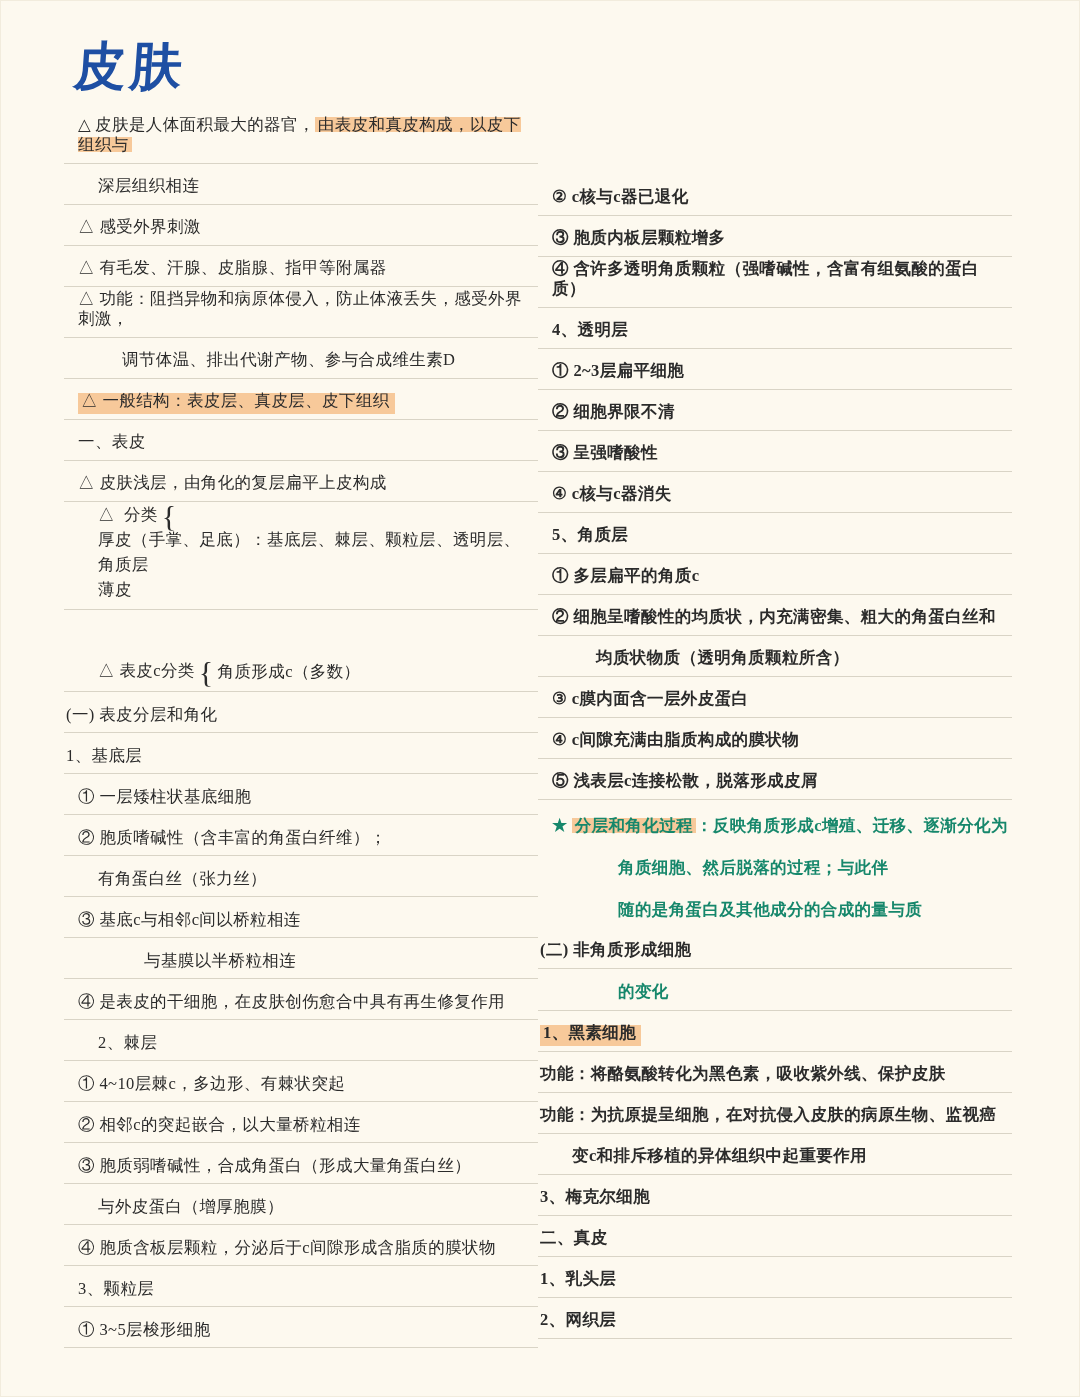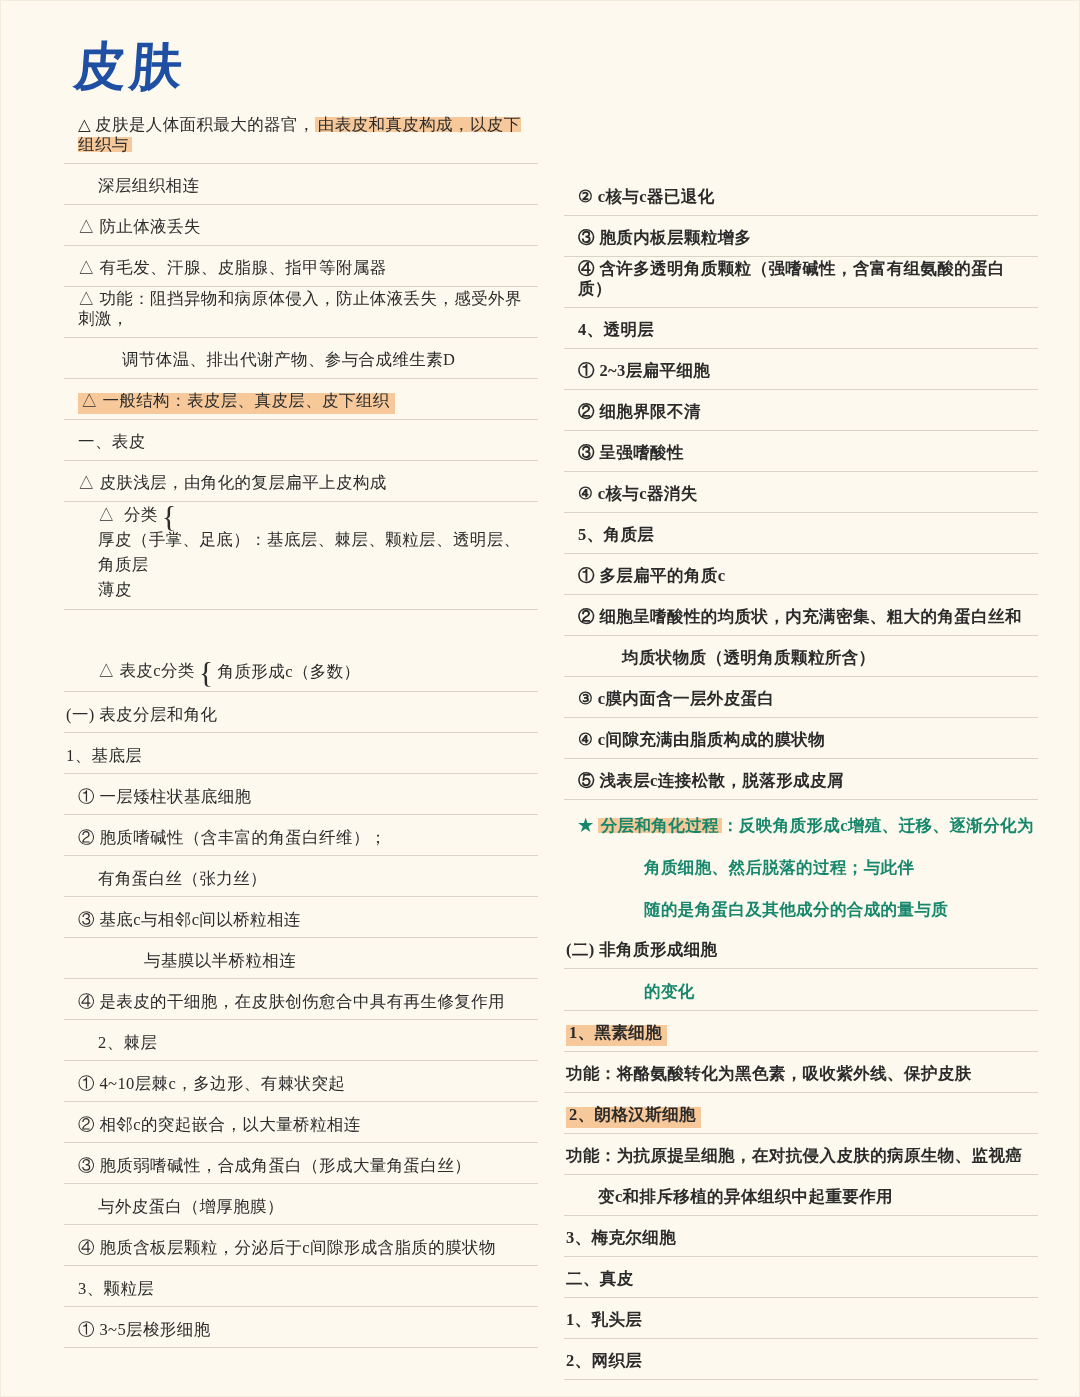--- a/index.html
+++ b/index.html
@@ -28,21 +28,20 @@
     font-size: 52px;
     font-weight: bold;
     color: #1e4fa3;
     letter-spacing: 4px;
     line-height: 1.05;
     margin: 6px 0 18px 10px;
     transform: skewX(-4deg);
   }
   .columns {
     display: flex;
-    gap: 26px;
     align-items: flex-start;
   }
   .col {
     width: 474px;
     flex: 0 0 474px;
   }
   .col.right {
     padding-top: 62px;
     font-weight: bold;
   }
@@ -133,21 +132,21 @@
 
       <div class="line ind1">
         <span class="txt"><span class="tri">△</span>皮肤是人体面积最大的器官，<span class="hl-part">由表皮和真皮构成，以皮下组织与</span></span>
       </div>
 
       <div class="line ind2">
         <span class="txt">深层组织相连</span>
       </div>
 
       <div class="line ind1">
-        <span class="txt">△ 防止体液丢失</span>
+        <span class="txt">△ 感受外界刺激</span>
       </div>
 
       <div class="line ind1">
         <span class="txt">△ 有毛发、汗腺、皮脂腺、指甲等附属器</span>
       </div>
 
       <div class="line ind1">
         <span class="txt">△ 功能：阻挡异物和病原体侵入，防止体液丢失，感受外界刺激，</span>
       </div>
 
@@ -324,23 +323,20 @@
       </div>
 
       <div class="line hl">
         <span class="txt">1、黑素细胞</span>
       </div>
 
       <div class="line">
         <span class="txt">功能：将酪氨酸转化为黑色素，吸收紫外线、保护皮肤</span>
       </div>
 
-      <div class="line hl">
-        <span class="txt">2、朗格汉斯细胞</span>
-      </div>
 
       <div class="line">
         <span class="txt">功能：为抗原提呈细胞，在对抗侵入皮肤的病原生物、监视癌</span>
       </div>
 
       <div class="line ind2">
         <span class="txt">变c和排斥移植的异体组织中起重要作用</span>
       </div>
 
       <div class="line">

